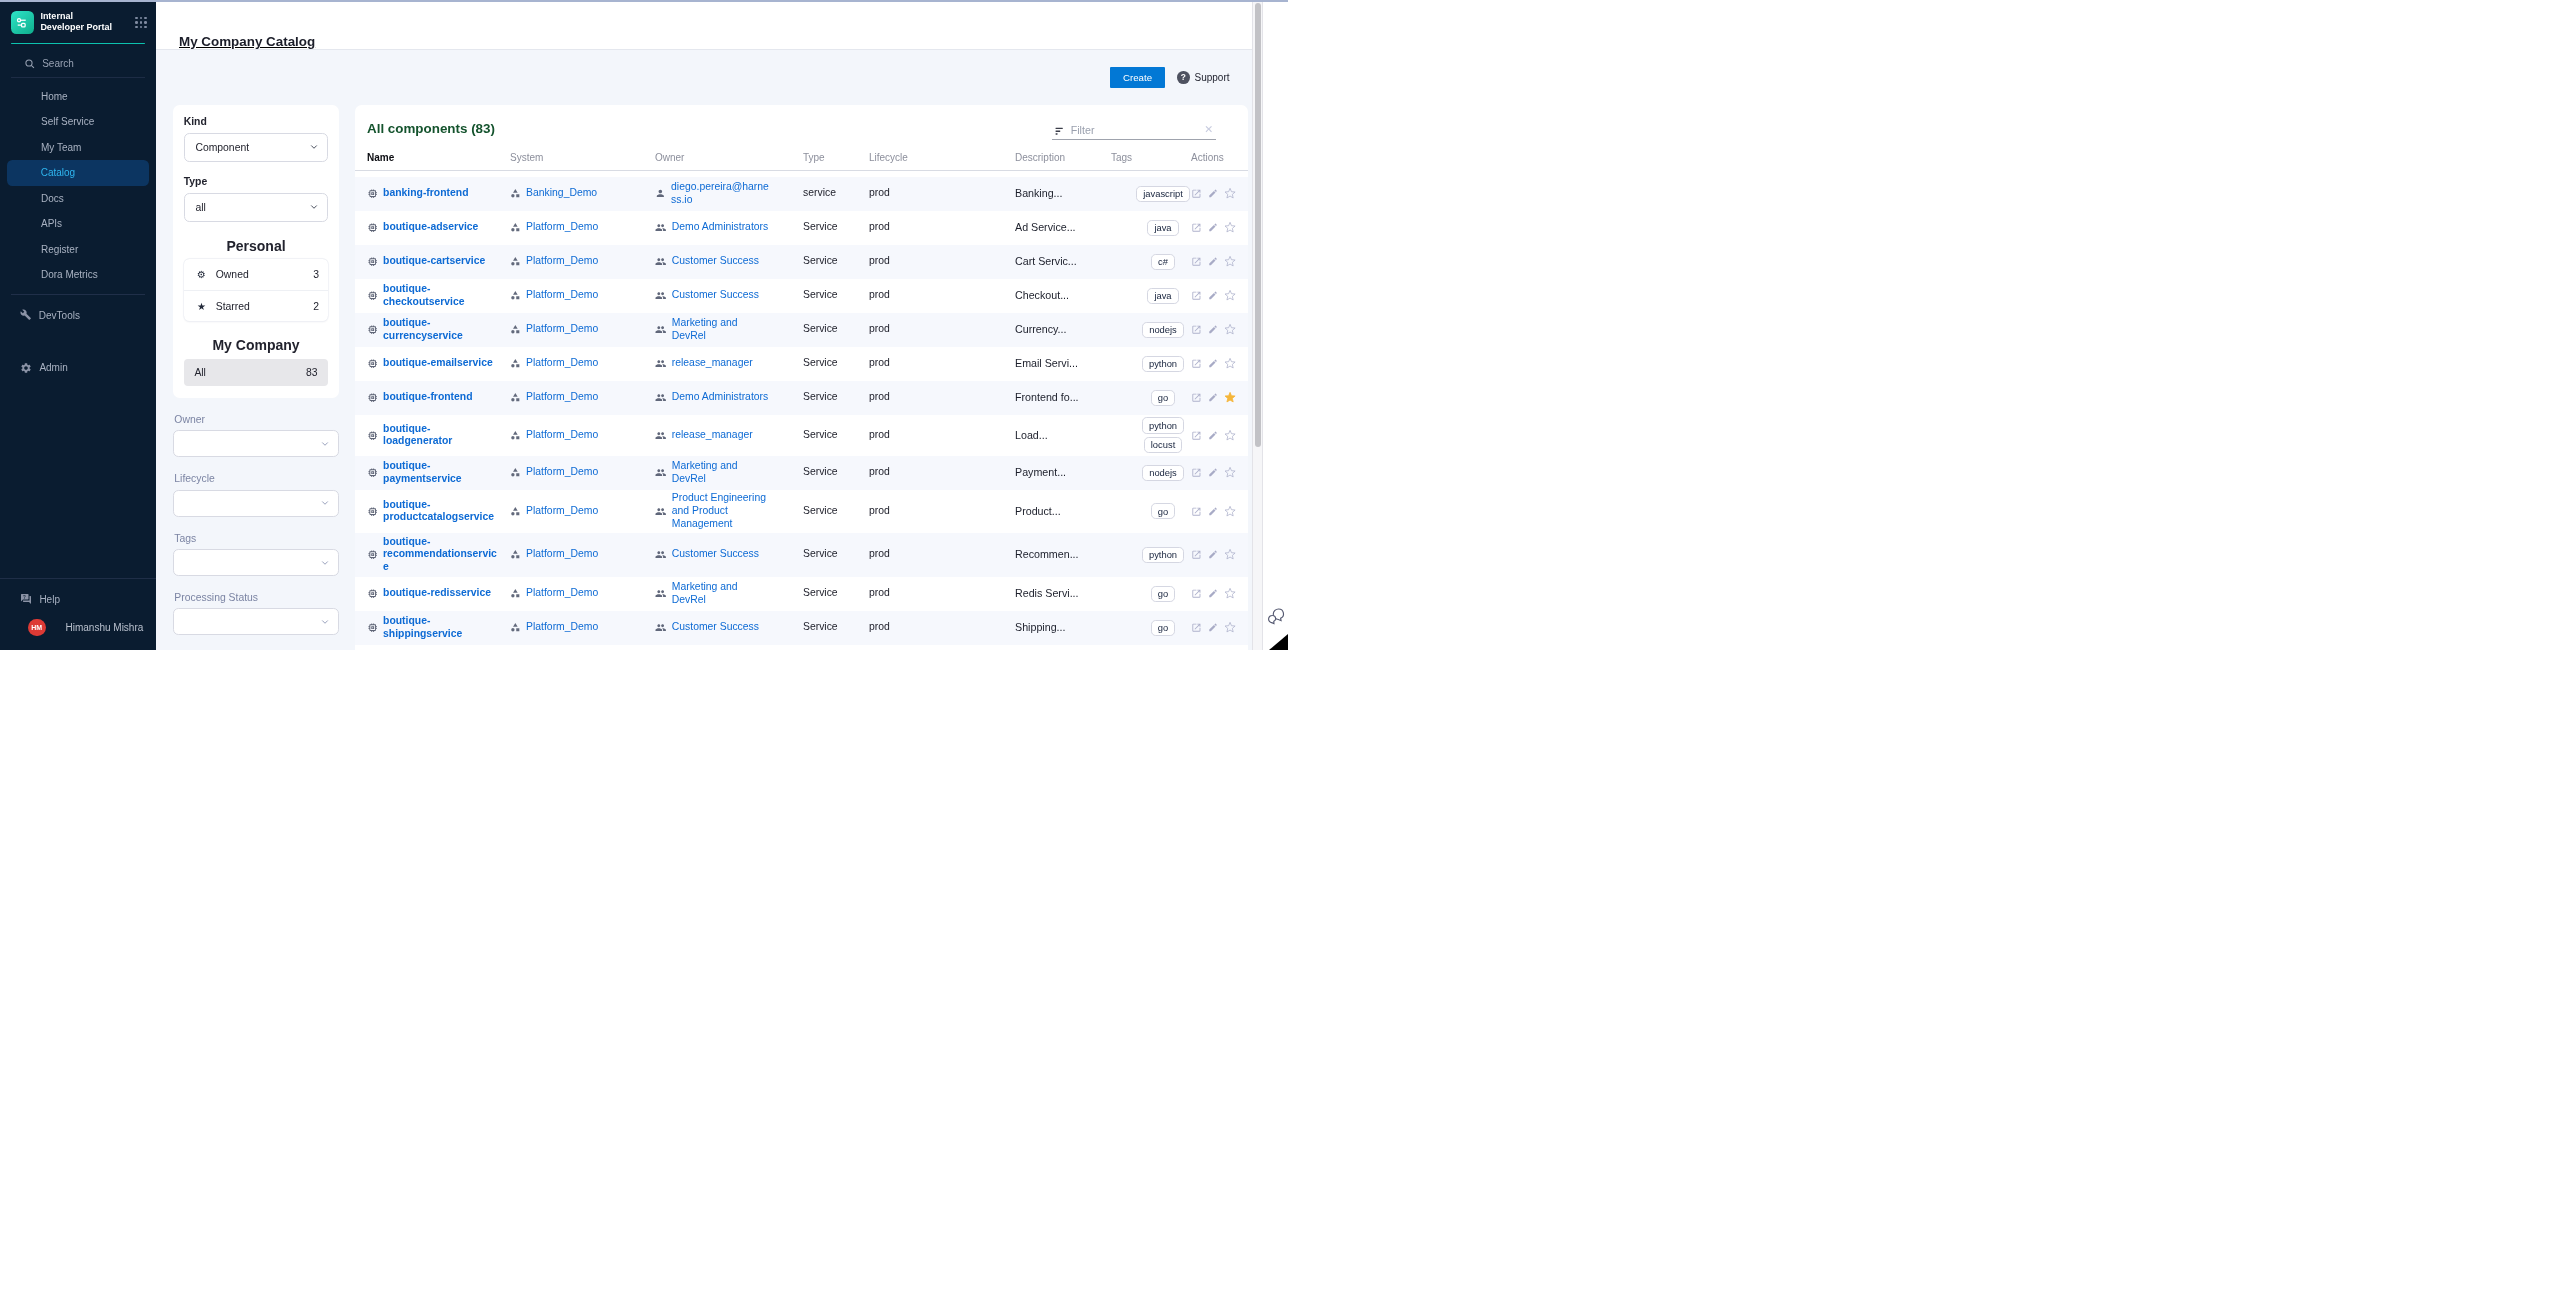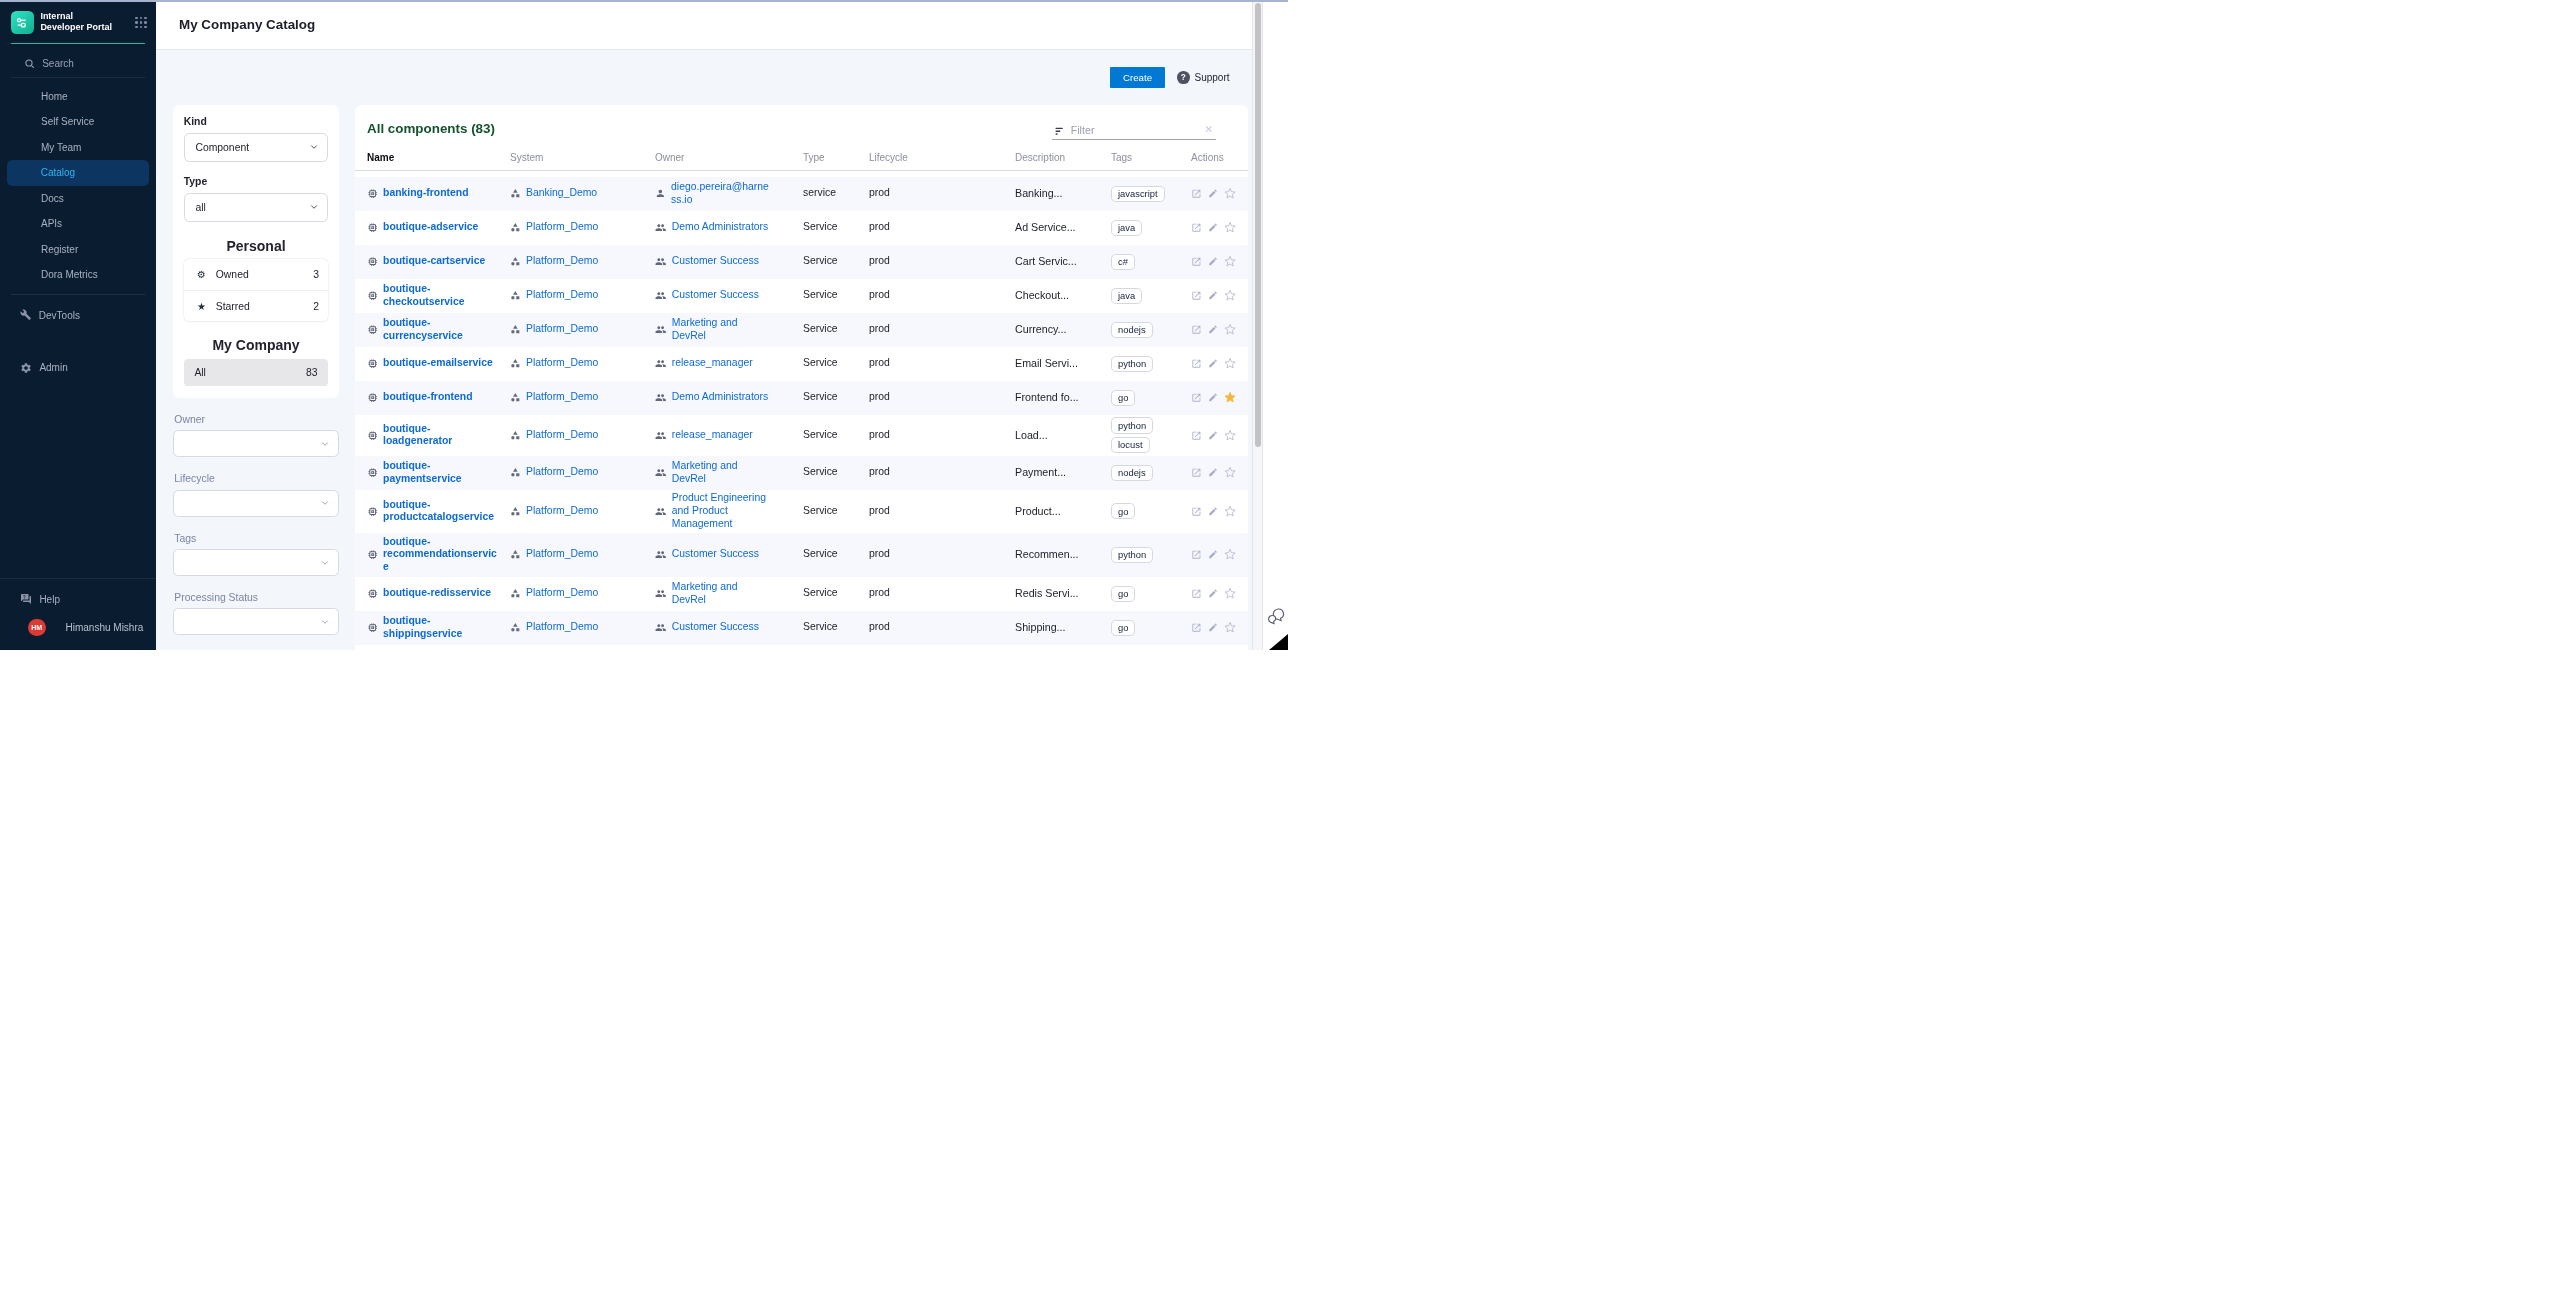--- a/index.html
+++ b/index.html
@@ -27,21 +27,21 @@
   .sb-divider{height:0.7px; background:#202f49; margin:6.7px 10.7px;}
   .sb-item{display:flex; align-items:center; gap:7.4px; padding-left:20px; height:27px; color:#a9b2c2; font-size:10px; cursor:pointer;}
   .sb-item.admin{margin-top:25.5px;}
   .sb-bottom{position:absolute; bottom:0; left:0; right:0; border-top:0.7px solid #1f2e47; padding:6.7px 0 8px;}
   .user-row{display:flex; align-items:center; gap:20px; padding-left:28px; height:29.5px; cursor:pointer;}
   .avatar{width:17.5px; height:17.5px; border-radius:50%; background:#dd3a35; color:#fff; font-size:7px; font-weight:bold; display:flex; align-items:center; justify-content:center;}
   .user-name{color:#b9c0cd; font-size:10px;}
 
   
   .main{position:absolute; left:156px; top:0; width:1097px; height:650px; background:#f3f6fb;}
-  .topbar{height:50px; background:#fff; border-bottom:0.7px solid #e4e7ee; display:flex; align-items:center; padding-left:23px;}
+  .topbar{height:50px; background:#fff; border-bottom:0.7px solid #e4e7ee; display:flex; align-items:flex-end; padding-left:23px;text-decoration:underline;}
   .topbar h1{font-size:13.4px; color:#1b1d29; font-weight:bold;}
   .actions-row{position:absolute; top:67px; left:954px; display:flex; align-items:center; gap:12px;}
   .btn-create{width:55px; height:21px; background:var(--primary); color:#fff; border:none; border-radius:1px; font-size:9.7px; font-family:inherit; cursor:pointer;}
   .support{display:flex; align-items:center; gap:4.7px; cursor:pointer;}
   .q-circle{width:12.8px; height:12.8px; border-radius:50%; background:#4e5260; color:#fff; font-size:8.4px; font-weight:bold; display:flex; align-items:center; justify-content:center;}
   .support span.lbl{font-size:10px; color:#232531;}
 
   
   .filters-col{position:absolute; left:17px; top:105px; width:166px;}
   .filters-card{background:#fff; border-radius:6.7px; padding:10.7px 10.7px 12px 10.7px;}
@@ -72,21 +72,21 @@
   .thead{display:grid; grid-template-columns:143px 145px 148px 66px 146px 96px 80px 45px; padding:0 12px 7.4px 12px; margin-top:16px; border-bottom:1.3px solid #d8dbe3; font-size:10px; color:#8c8f9c;}
   .thead .th.first{color:#0c0d12; font-weight:bold;}
   .tbody{margin-top:5.4px;}
   .trow{display:grid; grid-template-columns:143px 145px 148px 66px 146px 96px 80px 45px; padding:2.7px 12px; min-height:34px; align-items:center;}
   .trow:nth-child(odd){background:#f6f8fd;}
   .cell{display:flex; align-items:center; font-size:10.4px; color:#22232e; line-height:1.22;}
   .name-cell a{color:var(--link); font-weight:bold; text-decoration:none; max-width:114px; overflow-wrap:anywhere; margin-left:4.7px; cursor:pointer;}
   .sys-cell a, .own-cell a{color:var(--link); text-decoration:none; margin-left:5.4px; cursor:pointer;}
   .own-cell a{max-width:102px; overflow-wrap:anywhere;}
   .desc-cell{color:#1c1f2b; font-size:10.7px;}
-  .tags-cell{flex-direction:column; align-items:flex-start; gap:3.4px; justify-content:center;}
+  .tags-cell{flex-direction:column; align-items:center; gap:3.4px; justify-content:center;margin-left:24px;}
   .chip{display:inline-block; border:0.7px solid #d5d7e2; border-radius:4.7px; padding:1.3px 6px; font-size:9.4px; color:#17233d; background:#fff; min-height:14.8px; min-width:12px;}
   .act-cell{gap:6px;}
   .act-cell svg{cursor:pointer;}
   .row-icon{flex:0 0 auto;}
 
   
   .scroll-track{position:absolute; left:1252px; top:0; width:10.7px; height:650px; background:#f6f6f8; border-left:0.7px solid #e3e3e8; border-right:0.7px solid #e3e3e8; z-index:40;}
   .scroll-thumb{position:absolute; left:1.7px; top:2.7px; width:6.7px; height:444px; background:#c2c2c6; border-radius:4px;}
   .far-right{position:absolute; left:1264px; top:0; width:24px; height:650px; background:#fff; z-index:39;}
   .chat-fab{position:absolute; left:1266px; top:606px; z-index:45; cursor:pointer;}

